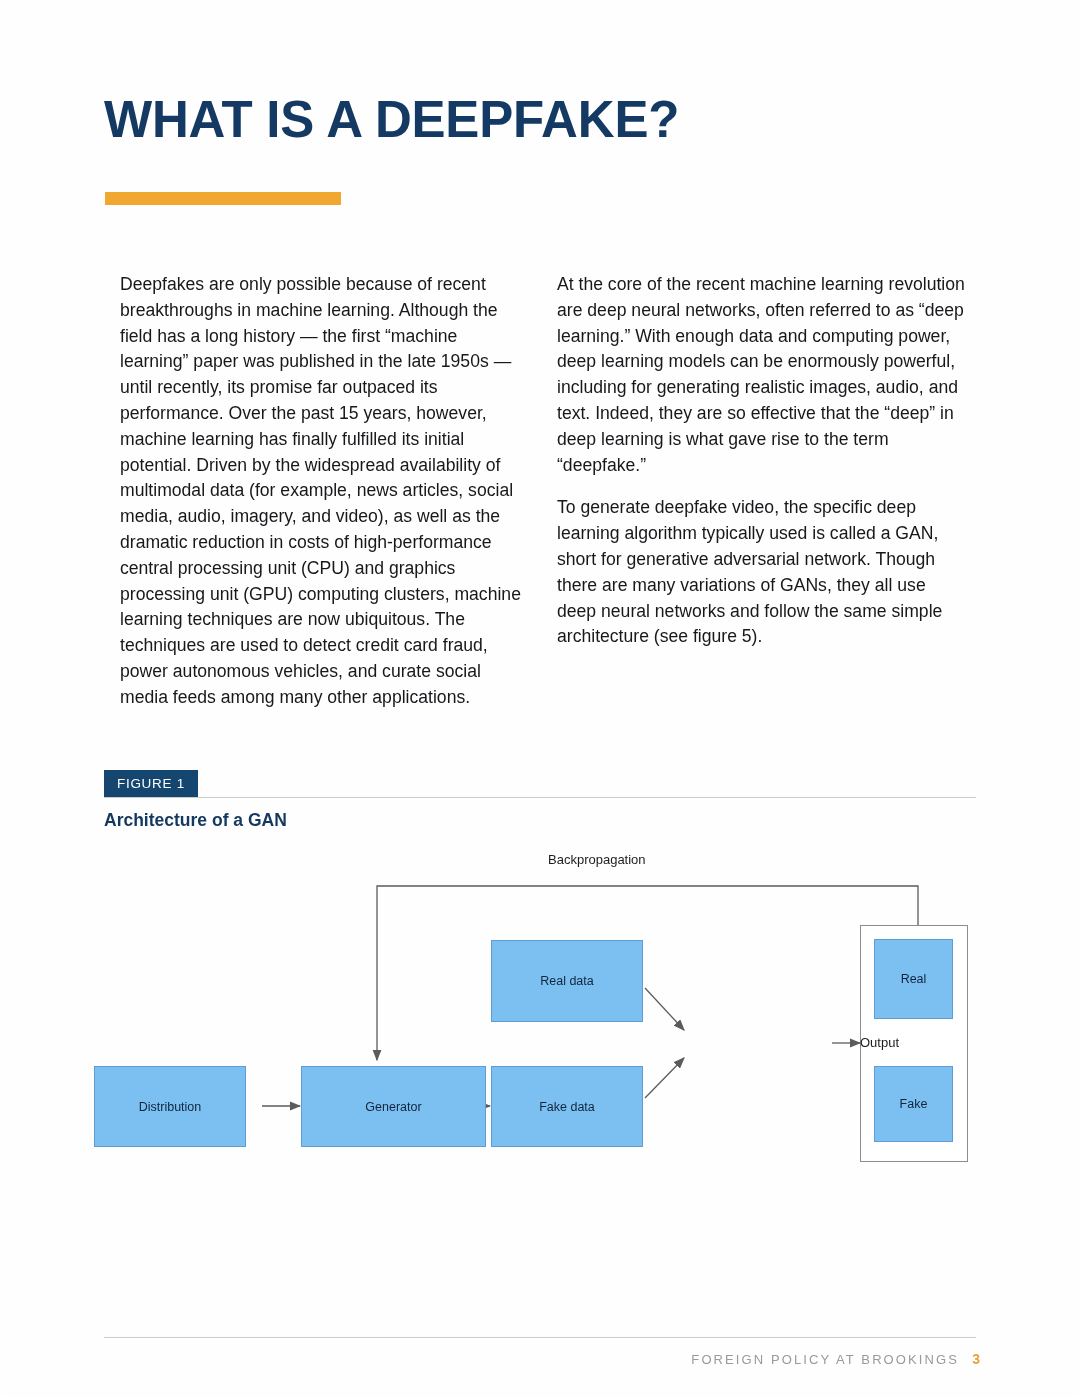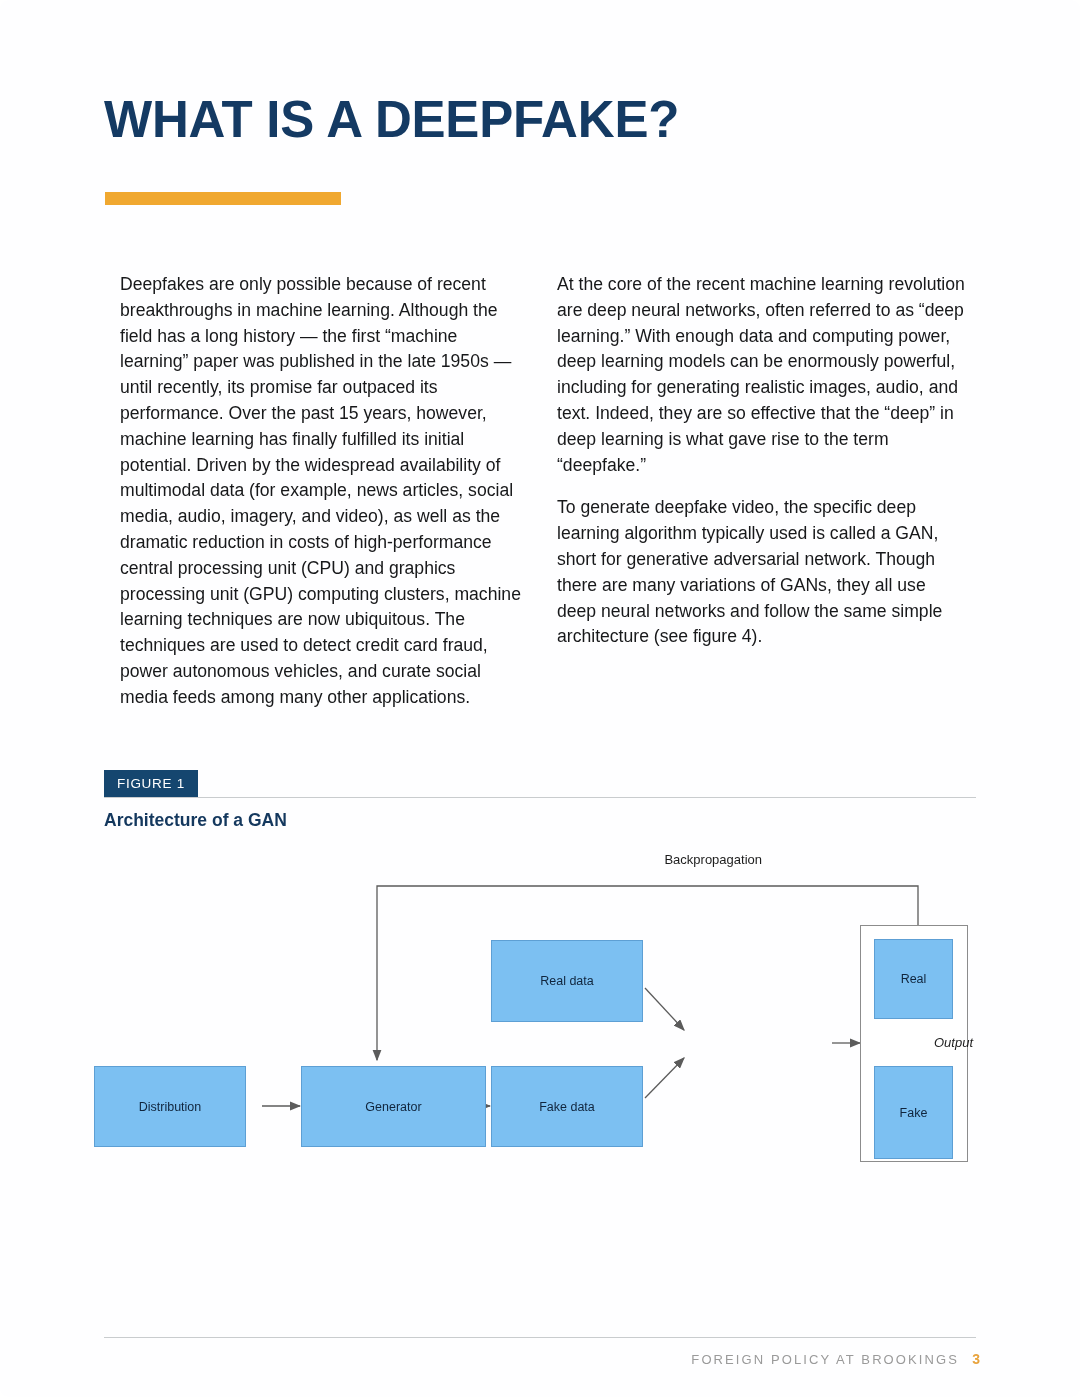--- a/index.html
+++ b/index.html
@@ -111,21 +111,21 @@
   .output-group {
     position: absolute;
     background: #ffffff;
     border: 1px solid #8c8c8c;
     box-sizing: border-box;
   }
   .plain-label {
     position: absolute;
     font-size: 13px;
     color: #1d1d1d;
-    text-align: right;
+    text-align: left;
   }
 
   
   .footer-rule {
     position: absolute;
     left: 104px;
     top: 1337px;
     width: 872px;
     height: 1px;
     background: #c9ccce;
@@ -156,21 +156,21 @@
 
   <div class="page-title">WHAT IS A DEEPFAKE?</div>
   <div class="title-rule"></div>
 
   <div class="col left">
     <p>Deepfakes are only possible because of recent breakthroughs in machine learning. Although the field has a long history — the first “machine learning” paper was published in the late 1950s — until recently, its promise far outpaced its performance. Over the past 15 years, however, machine learning has finally fulfilled its initial potential. Driven by the widespread availability of multimodal data (for example, news articles, social media, audio, imagery, and video), as well as the dramatic reduction in costs of high-performance central processing unit (CPU) and graphics processing unit (GPU) computing clusters, machine learning techniques are now ubiquitous. The techniques are used to detect credit card fraud, power autonomous vehicles, and curate social media feeds among many other applications.</p>
   </div>
 
   <div class="col right">
     <p>At the core of the recent machine learning revolution are deep neural networks, often referred to as “deep learning.” With enough data and computing power, deep learning models can be enormously powerful, including for generating realistic images, audio, and text. Indeed, they are so effective that the “deep” in deep learning is what gave rise to the term “deepfake.”</p>
-    <p>To generate deepfake video, the specific deep learning algorithm typically used is called a GAN, short for generative adversarial network. Though there are many variations of GANs, they all use deep neural networks and follow the same simple architecture (see figure 4).</p>
+    <p>To generate deepfake video, the specific deep learning algorithm typically used is called a GAN, short for generative adversarial network. Though there are many variations of GANs, they all use deep neural networks and follow the same simple architecture (see figure 5).</p>
   </div>
 
   <div class="figure-badge">FIGURE 1</div>
   <div class="figure-rule"></div>
   <div class="figure-caption">Architecture of a GAN</div>
 
   <svg class="diagram" viewBox="0 0 1080 1397" width="1080" height="1397">
     <defs>
       <marker id="arrow" markerWidth="9" markerHeight="7" refX="8" refY="3.5" orient="auto">
         <path d="M0,0 L9,3.5 L0,7 z" fill="#5b5b5b"></path>
@@ -206,23 +206,23 @@
     <span>Real data</span>
   </div>
 
 
   <div class="output-group" style="left:860px; top:925px; width:108px; height:237px;"></div>
 
   <div class="node" style="left:874px; top:939px; width:79px; height:80px;">
     <span>Real</span>
   </div>
 
-  <div class="plain-label" style="left:860px; top:1035px; width:113px;font-style:italic;">Output</div>
-
-  <div class="node" style="left:874px; top:1066px; width:79px; height:93px;">
+  <div class="plain-label" style="left:860px; top:1035px; width:113px;">Output</div>
+
+  <div class="node" style="left:874px; top:1066px; width:79px; height:76px;">
     <span>Fake</span>
   </div>
 
   <div class="plain-label" style="left:548px; top:852px; width:214px;">Backpropagation</div>
 
   <div class="footer-rule"></div>
   <div class="footer-text">FOREIGN POLICY AT BROOKINGS</div>
   <div class="footer-page">3</div>
 
 </div>

